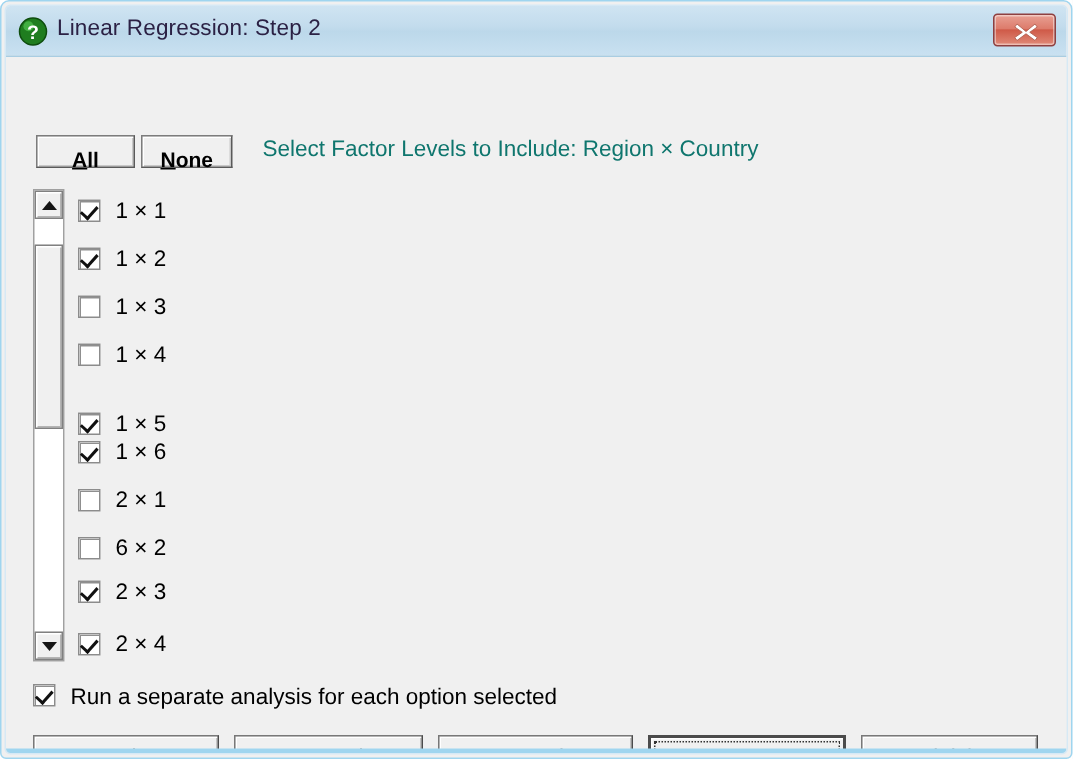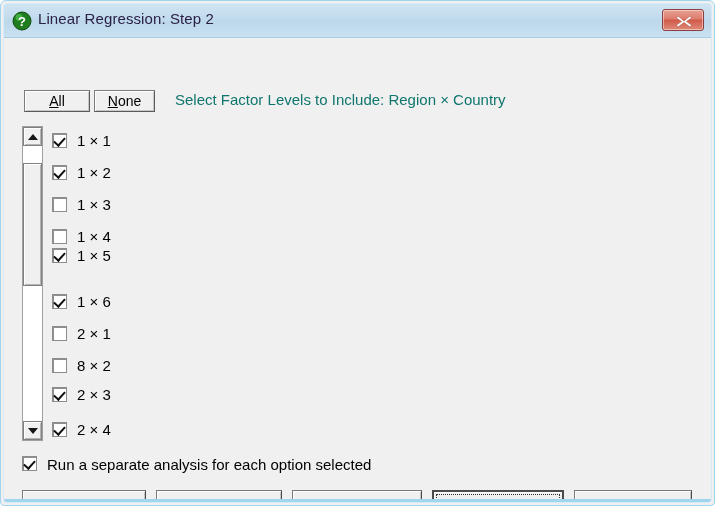--- a/index.html
+++ b/index.html
@@ -79,23 +79,24 @@
     height: 22px;
     background: #f0f0f0;
     border: 1px solid #7c7c7c;
     border-right-color: #5a5a5a;
     border-bottom-color: #5a5a5a;
     box-shadow: inset 1px 1px 0 #ffffff, inset -1px -1px 0 #c8c8c8;
     font-family: "Liberation Sans", sans-serif;
     font-size: 14px;
     color: #000;
     cursor: pointer;
-    padding: 0;
+    padding: 5px;
     line-height: 20px;
     text-align: center;
+    font-weight: bold;
   }
   #btn-all  { left: 20px;  width: 66px; }
   #btn-none { left: 90px;  width: 61px; }
   .accel { text-decoration: underline; }
 
   #factor-label {
     position: absolute;
     left: 171px; top: 53px;
     font-size: 15px;
     color: #0f766e;
@@ -283,35 +284,35 @@
             <span class="check-label">1 × 2</span>
           </div>
           <div class="check-row" style="top: 65.4px;">
             <span class="cb"></span>
             <span class="check-label">1 × 3</span>
           </div>
           <div class="check-row" style="top: 97.6px;">
             <span class="cb"></span>
             <span class="check-label">1 × 4</span>
           </div>
-          <div class="check-row" style="top: 116px;">
+          <div class="check-row" style="top: 143px;">
             <span class="cb checked"></span>
             <span class="check-label">1 × 5</span>
           </div>
           <div class="check-row" style="top: 162px;">
             <span class="cb checked"></span>
             <span class="check-label">1 × 6</span>
           </div>
           <div class="check-row" style="top: 194.2px;">
             <span class="cb"></span>
             <span class="check-label">2 × 1</span>
           </div>
           <div class="check-row" style="top: 226.4px;">
             <span class="cb"></span>
-            <span class="check-label">8 × 2</span>
+            <span class="check-label">6 × 2</span>
           </div>
           <div class="check-row" style="top: 255px;">
             <span class="cb checked"></span>
             <span class="check-label">2 × 3</span>
           </div>
           <div class="check-row" style="top: 290.8px;">
             <span class="cb checked"></span>
             <span class="check-label">2 × 4</span>
           </div>
         </div>

